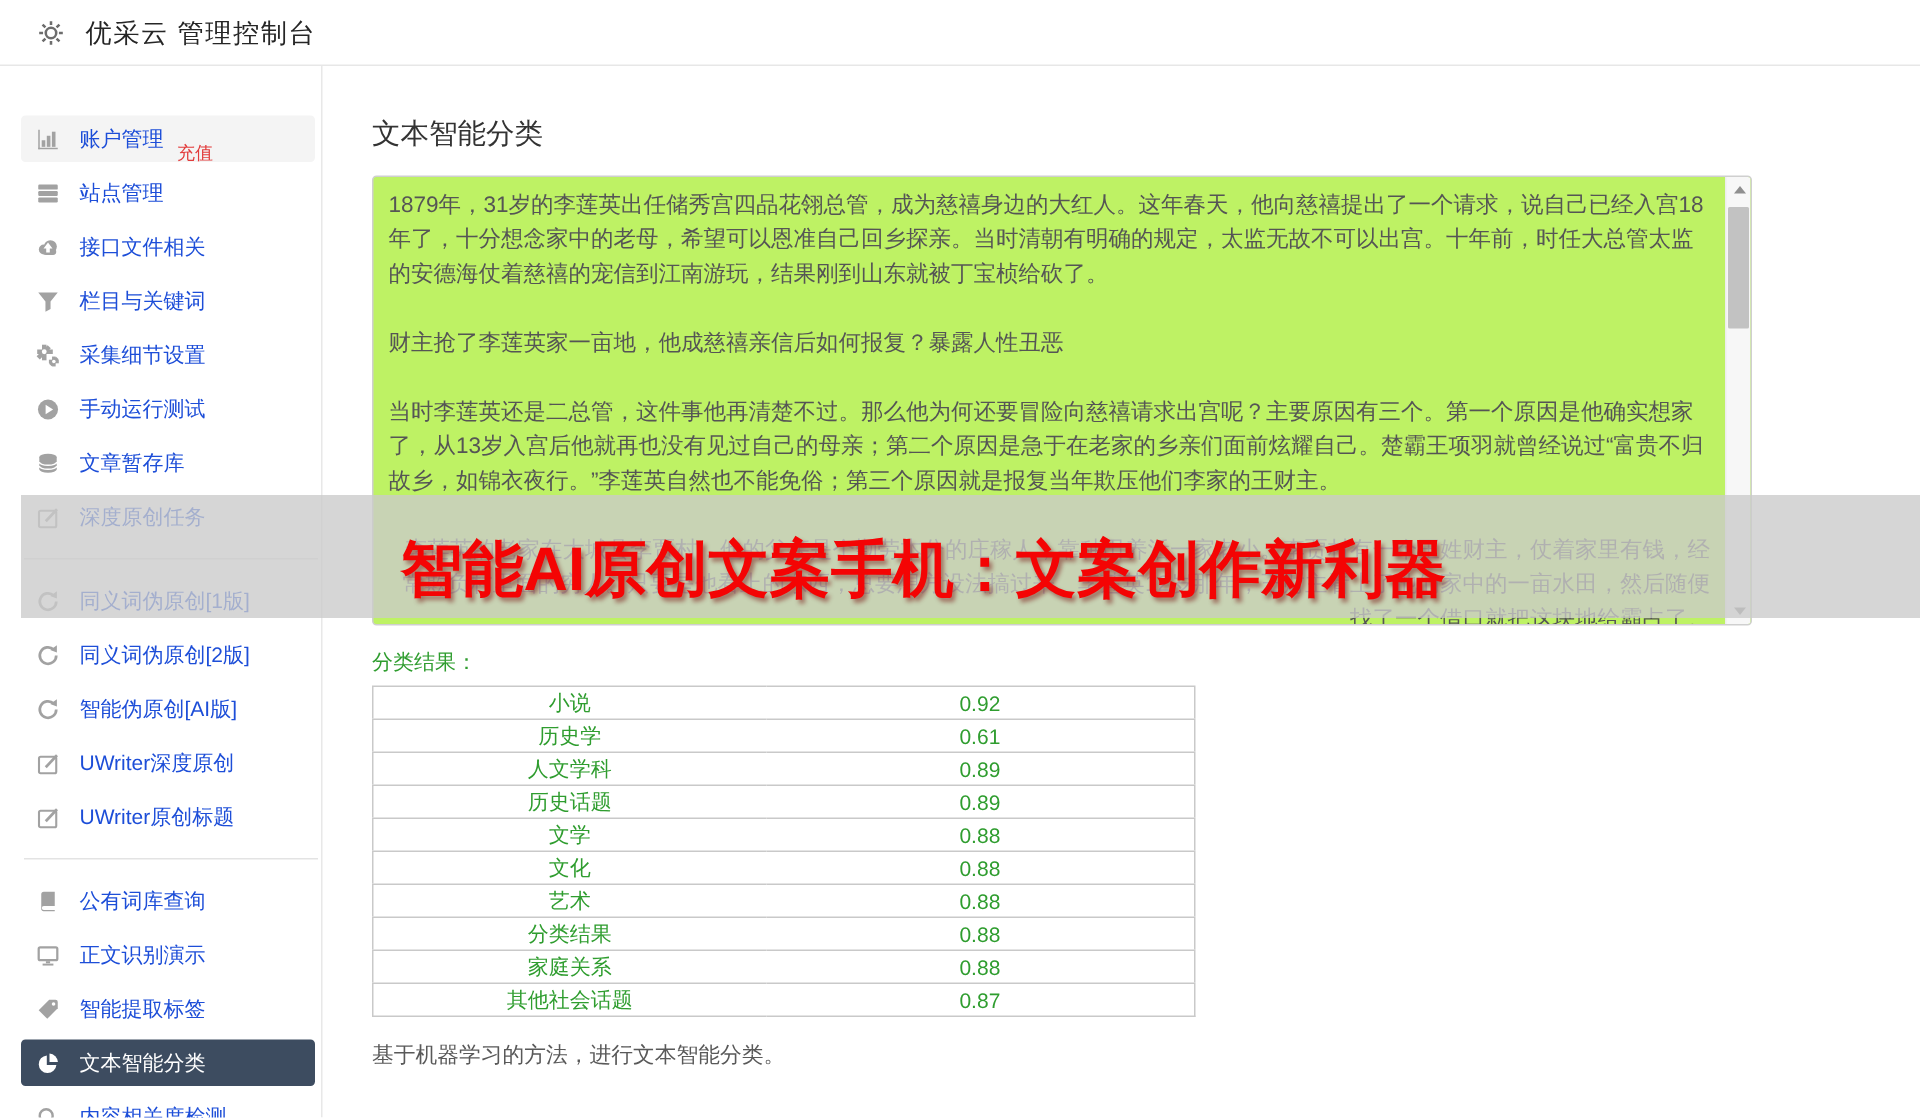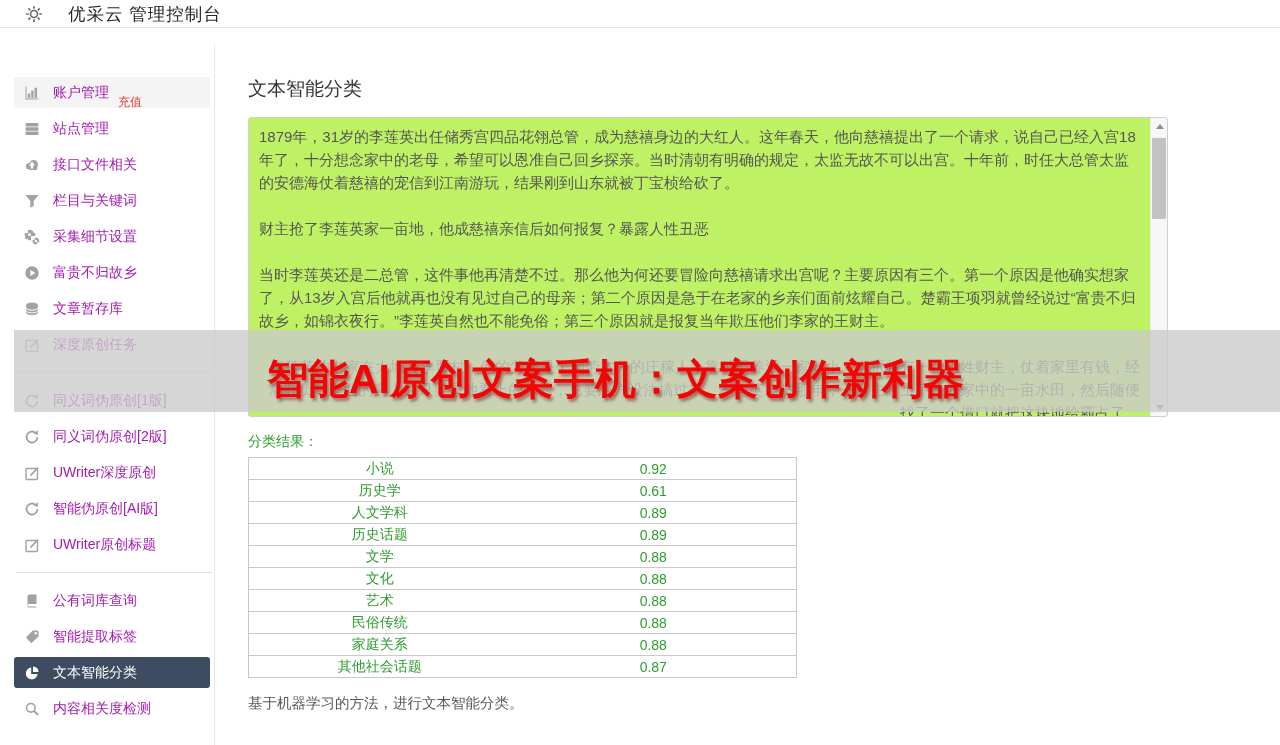--- a/index.html
+++ b/index.html
@@ -1,34 +1,34 @@
 <!DOCTYPE html>
 <html><head>
 <meta charset="utf-8">
 <style>
   * { margin:0; padding:0; box-sizing:border-box; }
   html,body { width:1280px; height:745px; overflow:hidden; background:#fff;
               font-family:"Liberation Sans","DejaVu Sans",sans-serif; }
   .page { position:relative; width:1280px; height:745px; overflow:hidden; }
 
   
-  .topbar { position:absolute; left:0; top:0; width:1280px; height:28px;
+  .topbar { position:absolute; left:0; top:0; width:1280px; height:44px;
             background:#fff; border-bottom:1px solid #e7e7e7;
-            display:flex; align-items:center; padding-left:25px; gap:25px; }
+            display:flex; align-items:center; padding-left:25px; gap:14px; }
   .topbar .gear { width:18px; height:18px; color:#6d6d6d; display:inline-flex; }
   .topbar .title { font-size:17.5px; color:#262626; letter-spacing:1px; }
 
   
   .sidebar { position:absolute; left:0; top:44px; bottom:0; width:215px;
              border-right:1px solid #e8e8e8; padding-top:33px; background:#fff; }
   .s-item { height:31px; width:196px; margin:0 0 5px 14px; border-radius:3px;
             display:flex; align-items:center; gap:13px; padding-left:10px;
             cursor:pointer; }
   .s-item .icon { width:16px; height:16px; color:#a2a2a2; flex:0 0 16px; display:inline-flex; }
-  .s-item .lbl { font-size:14px; color:#a21caf; white-space:nowrap; }
+  .s-item .lbl { font-size:14px; color:#1d4ed8; white-space:nowrap; }
   .s-item.hovered { background:#f4f4f4; }
   .s-item.active { background:#3d4c60; }
   .s-item.active .lbl { color:#fff; }
   .s-item.active .icon { color:#fff; }
   .badge { font-size:12px; color:#e23b3b; margin-left:-4px;margin-top:20px; }
   .s-divider { border-top:1px solid #e3e3e3; margin:12px 0 12px 16px; width:196px; }
 
   
   .main { position:absolute; left:248px; top:44px; width:1000px; }
   .page-title { margin-top:32px; font-size:19px; color:#333; }
@@ -158,21 +158,21 @@
       <span class="lbl">采集细节设置</span>
     </div>
 
     <div class="s-item">
       <span class="icon">
         <svg viewBox="0 0 16 16">
             <circle cx="8" cy="8" r="6.7" fill="currentColor"></circle>
             <polygon points="6.4,4.9 11.4,8 6.4,11.1" fill="#fff"></polygon>
           </svg>
       </span>
-      <span class="lbl">富贵不归故乡</span>
+      <span class="lbl">手动运行测试</span>
     </div>
 
     <div class="s-item">
       <span class="icon">
         <svg viewBox="0 0 16 16">
             <g fill="currentColor">
               <ellipse cx="8" cy="3.7" rx="5.8" ry="2.2"></ellipse>
               <rect x="2.2" y="3.7" width="11.6" height="8.2"></rect>
               <ellipse cx="8" cy="11.9" rx="5.8" ry="2.2"></ellipse>
             </g>
@@ -212,59 +212,69 @@
         <svg viewBox="0 0 16 16">
             <path d="M13.5 8a5.5 5.5 0 1 1-1.7-3.95" fill="none" stroke="currentColor" stroke-width="1.8"></path>
             <polygon points="13.9,1.2 13.9,6 9.5,4.4" fill="currentColor"></polygon>
           </svg>
       </span>
       <span class="lbl">同义词伪原创[2版]</span>
     </div>
 
     <div class="s-item">
       <span class="icon">
+        <svg viewBox="0 0 16 16">
+            <path d="M13.5 8a5.5 5.5 0 1 1-1.7-3.95" fill="none" stroke="currentColor" stroke-width="1.8"></path>
+            <polygon points="13.9,1.2 13.9,6 9.5,4.4" fill="currentColor"></polygon>
+          </svg>
+      </span>
+      <span class="lbl">智能伪原创[AI版]</span>
+    </div>
+
+    <div class="s-item">
+      <span class="icon">
         <svg viewBox="0 0 16 16" fill="none" stroke="currentColor">
             <rect x="2" y="3.5" width="11.5" height="11" rx="1" stroke-width="1.4"></rect>
             <path d="M6.5 10.5L14 2.5" stroke-width="1.8"></path>
           </svg>
       </span>
       <span class="lbl">UWriter深度原创</span>
     </div>
 
     <div class="s-item">
       <span class="icon">
-        <svg viewBox="0 0 16 16">
-            <path d="M13.5 8a5.5 5.5 0 1 1-1.7-3.95" fill="none" stroke="currentColor" stroke-width="1.8"></path>
-            <polygon points="13.9,1.2 13.9,6 9.5,4.4" fill="currentColor"></polygon>
-          </svg>
-      </span>
-      <span class="lbl">智能伪原创[AI版]</span>
-    </div>
-
-    <div class="s-item">
-      <span class="icon">
         <svg viewBox="0 0 16 16" fill="none" stroke="currentColor">
             <rect x="2" y="3.5" width="11.5" height="11" rx="1" stroke-width="1.4"></rect>
             <path d="M6.5 10.5L14 2.5" stroke-width="1.8"></path>
           </svg>
       </span>
       <span class="lbl">UWriter原创标题</span>
     </div>
 
     <div class="s-divider"></div>
 
     <div class="s-item">
       <span class="icon">
         <svg viewBox="0 0 16 16" fill="currentColor">
             <path d="M3.5 13.3V3.2A1.7 1.7 0 0 1 5.2 1.5h7.3V11H5.2a1.3 1.3 0 0 0 0 2.6h7.3v0.9H5.1a1.6 1.6 0 0 1-1.6-1.2z"></path>
           </svg>
       </span>
       <span class="lbl">公有词库查询</span>
     </div>
 
+    <div class="s-item">
+      <span class="icon">
+        <svg viewBox="0 0 16 16">
+            <rect x="1.8" y="2.5" width="12.4" height="8.6" rx="1" fill="none" stroke="currentColor" stroke-width="1.5"></rect>
+            <rect x="6.6" y="11.8" width="2.8" height="1.4" fill="currentColor"></rect>
+            <rect x="4.4" y="13.4" width="7.2" height="1.3" fill="currentColor"></rect>
+          </svg>
+      </span>
+      <span class="lbl">正文识别演示</span>
+    </div>
 
     <div class="s-item">
       <span class="icon">
         <svg viewBox="0 0 16 16">
             <path d="M8.8 1.5H13A1.5 1.5 0 0 1 14.5 3v4.2l-7 7-5.7-5.7z" fill="currentColor"></path>
             <circle cx="11.7" cy="4.3" r="1.2" fill="#fff"></circle>
           </svg>
       </span>
       <span class="lbl">智能提取标签</span>
     </div>
@@ -339,21 +349,21 @@
           </tr>
       <tr>
             <td>文化</td>
             <td>0.88</td>
           </tr>
       <tr>
             <td>艺术</td>
             <td>0.88</td>
           </tr>
       <tr>
-            <td>民俗传统</td>
+            <td>分类结果</td>
             <td>0.88</td>
           </tr>
       <tr>
             <td>家庭关系</td>
             <td>0.88</td>
           </tr>
       <tr>
             <td>其他社会话题</td>
             <td>0.87</td>
           </tr>

